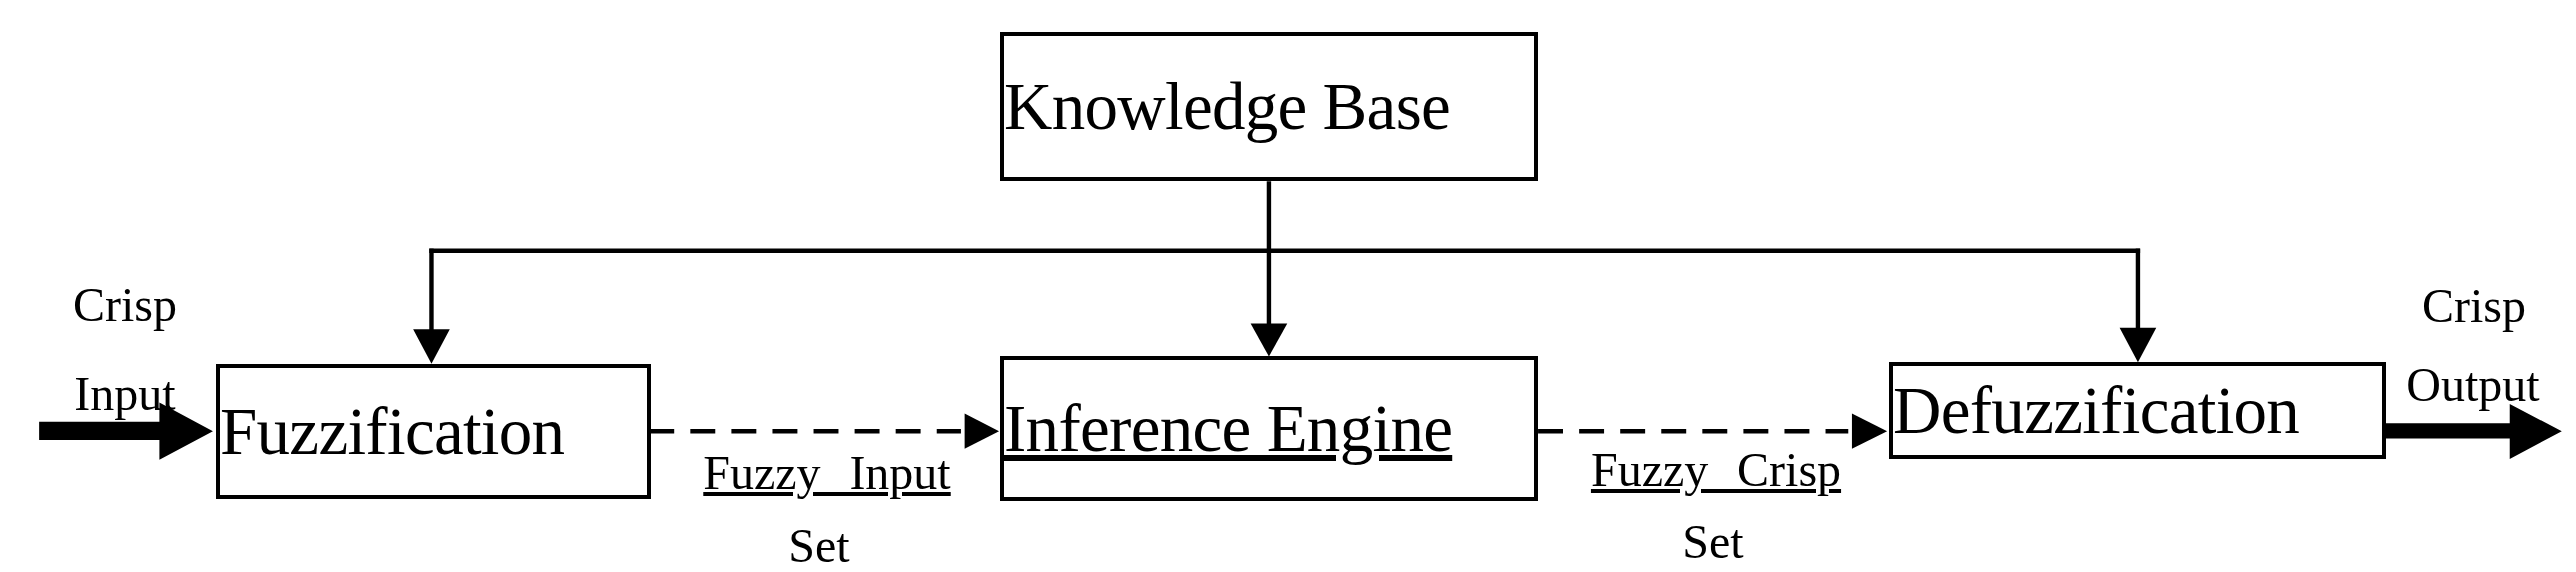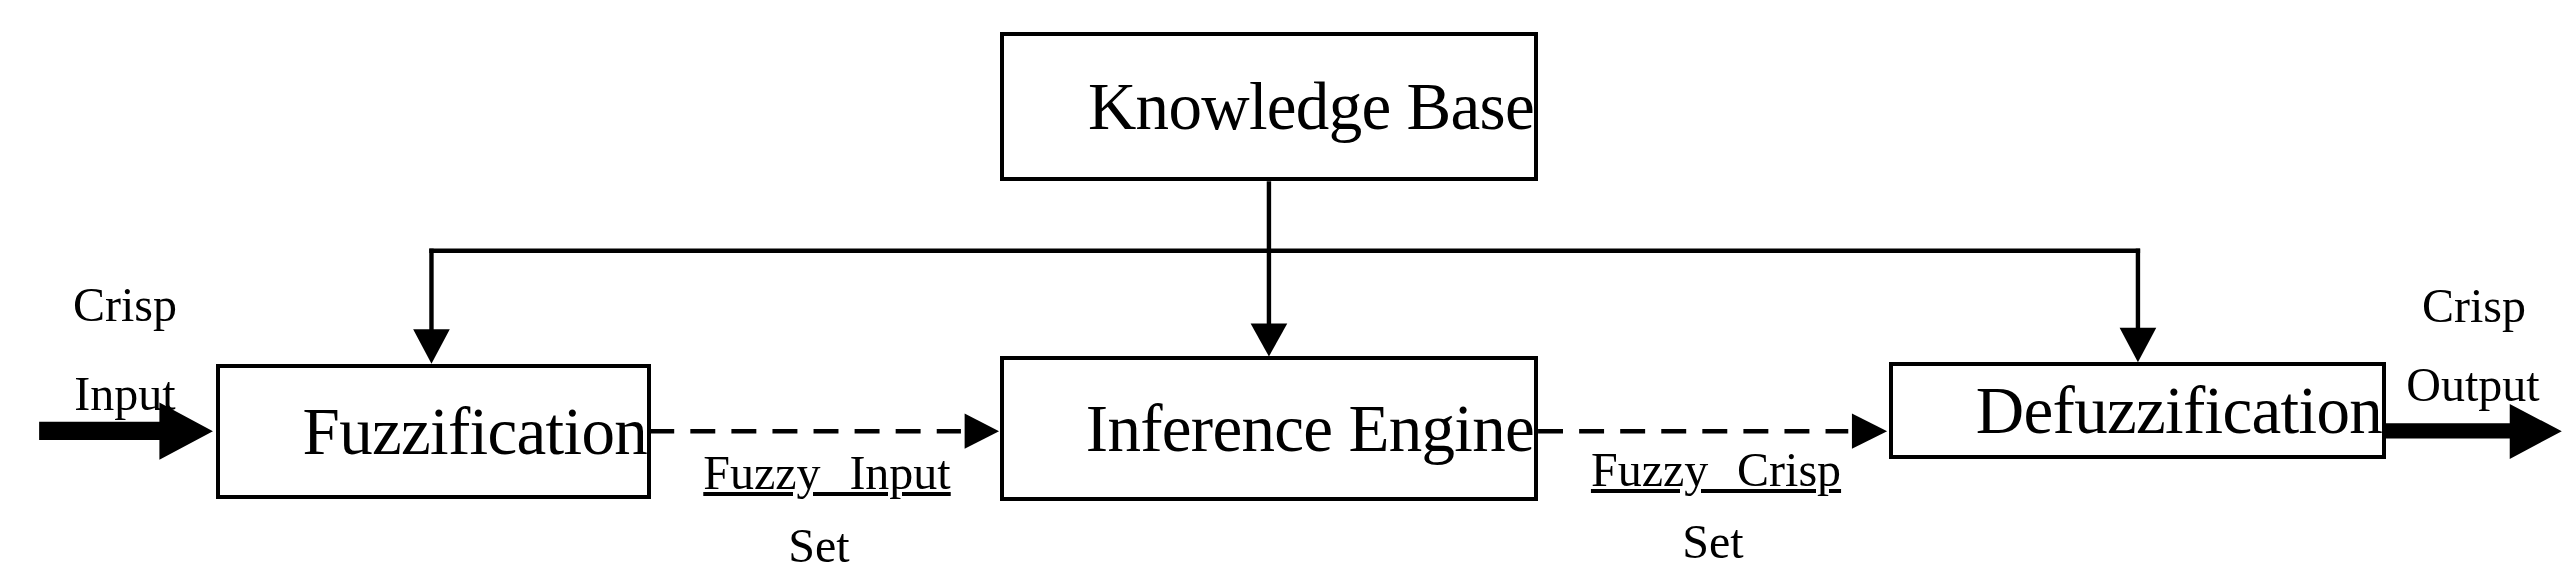--- a/index.html
+++ b/index.html
@@ -23,29 +23,28 @@
     width: 2576px;
     height: 572px;
   }
   .node {
     position: absolute;
     box-sizing: border-box;
     border: 4.4px solid #000000;
     background: #ffffff;
     display: flex;
     align-items: center;
-    justify-content: flex-end;
+    justify-content: flex-start;
     font-size: 67px;
     white-space: nowrap;
     letter-spacing: -0.7px;
-    padding-left: 37px;
   }
   .node-kb            { left: 1000px; top: 32px;  width: 538px; height: 149px; }
   .node-fuzzification { left: 216px;  top: 364px; width: 435px; height: 135px; }
-  .node-inference     { left: 1000px; top: 356px; width: 538px; height: 145px; }
+  .node-inference     { left: 1000px; top: 356px; width: 538px; height: 145px; text-decoration: underline; }
   .node-defuzzification { left: 1889px; top: 362px; width: 497px; height: 97px; }
 
   .flow-label {
     position: absolute;
     transform: translate(-50%, -50%);
     font-size: 48px;
     white-space: nowrap;
     text-align: center;
     line-height: 1;
   }

